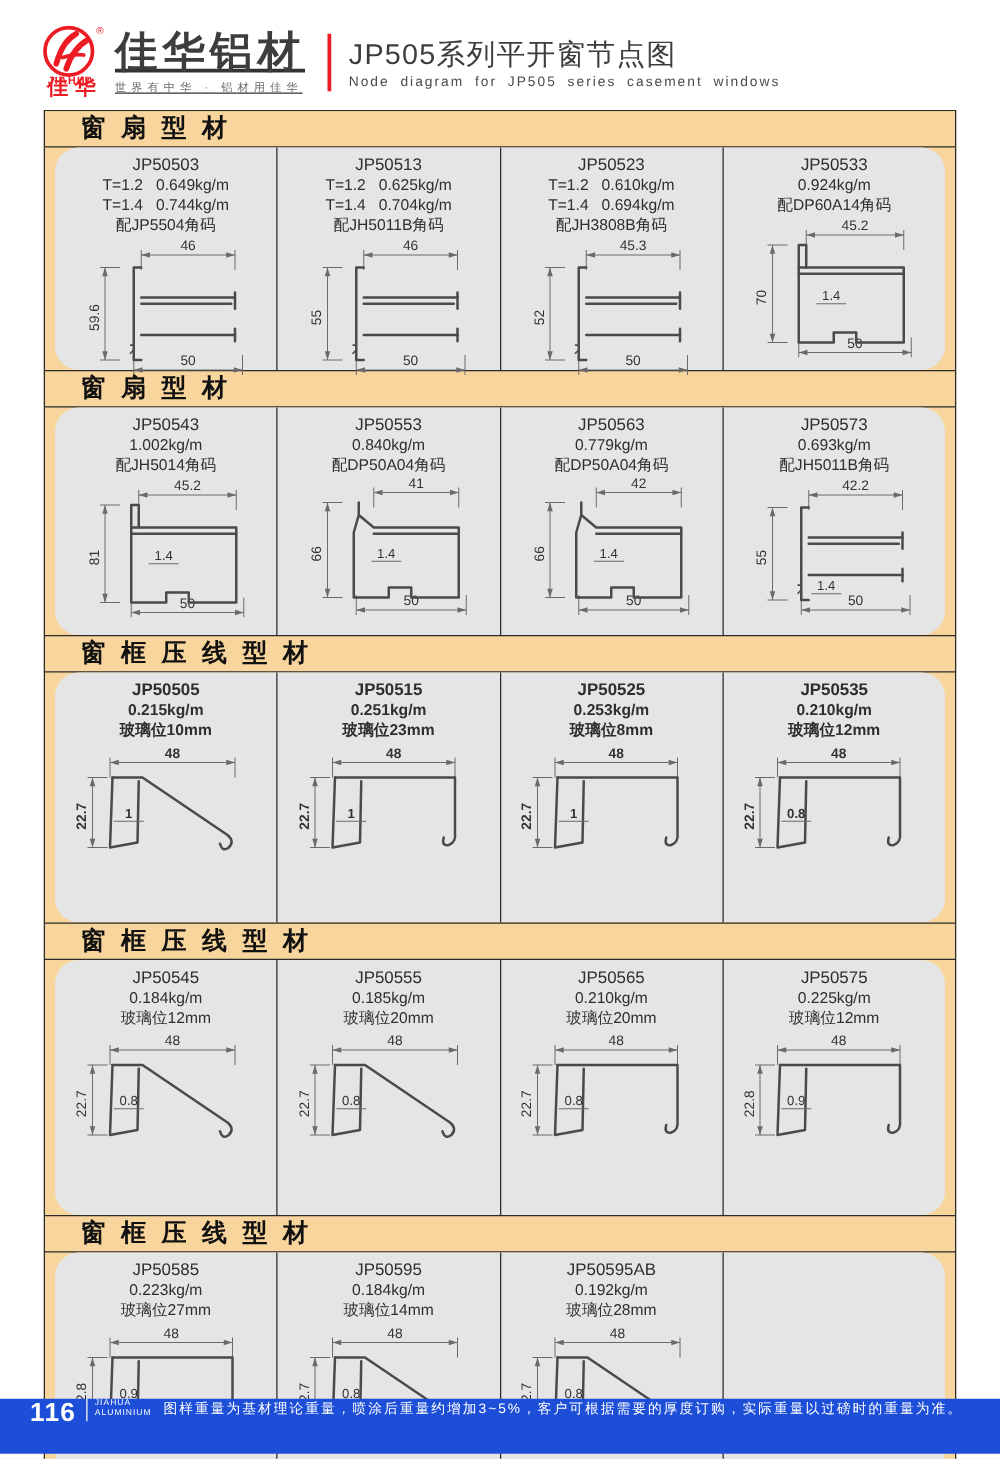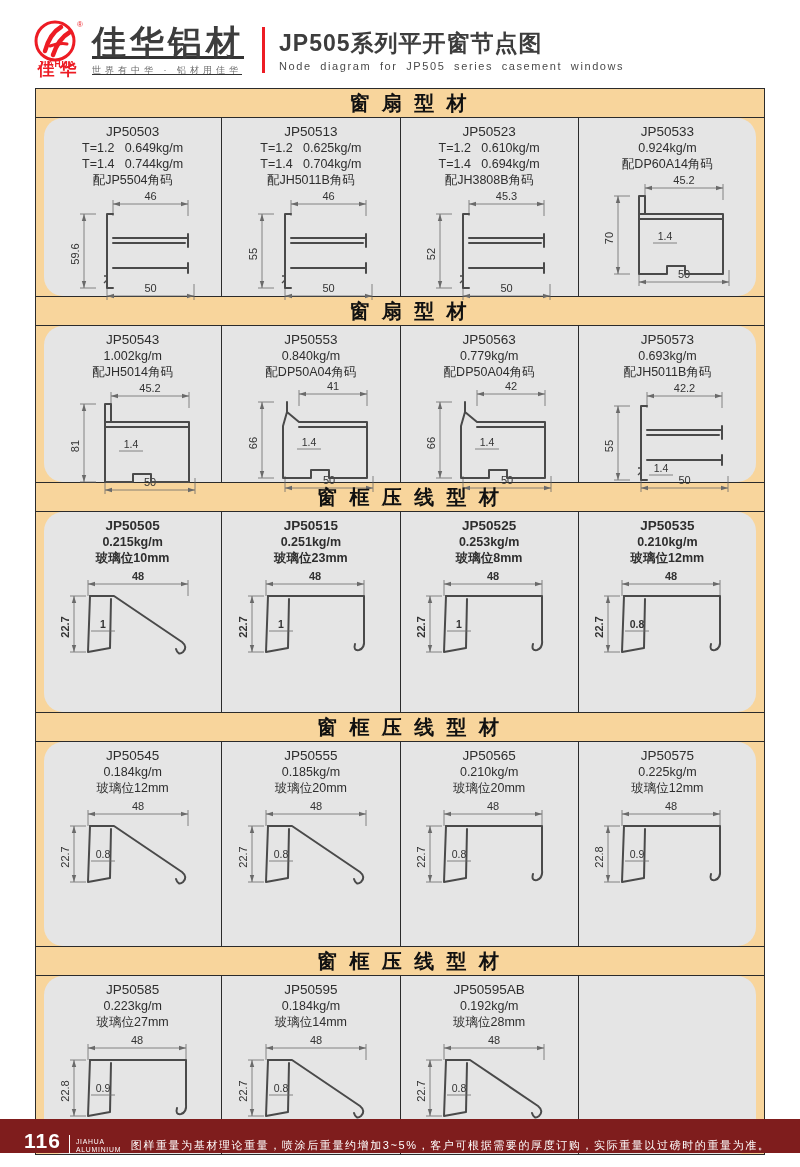--- a/index.html
+++ b/index.html
@@ -9,45 +9,45 @@
   }
   
   .page-header{display:flex;align-items:center;padding:16px 0 0 30px;height:84px;box-sizing:border-box;}
   .logo-block{display:flex;align-items:center;}
   .emblem{width:54px;height:62px;position:relative;flex:0 0 auto;}
   .brand-col{margin-left:8px;text-decoration:underline;}
   .brand-cn-big{font-size:34px;font-weight:bold;color:#3d3d3d;letter-spacing:4px;line-height:36px;}
   .brand-slogan{font-size:9px;color:#6b6b6b;letter-spacing:4px;margin-top:4px;}
   .red-divider{width:3px;height:46px;background:#ed1c24;margin:0 14px 0 18px;}
   .title-col{padding-top:2px;}
-  .title-cn{font-size:23px;font-weight:bold;color:#3d3d3d;letter-spacing:1px;line-height:26px;}
+  .title-cn{font-size:23px;font-weight:normal;color:#3d3d3d;letter-spacing:1px;line-height:26px;}
   .title-en{font-size:11px;color:#4a4a4a;margin-top:4px;letter-spacing:1.6px;word-spacing:4px;}
   .emblem-sub1{position:absolute;left:0;bottom:12px;width:54px;text-align:center;font-size:8.5px;font-weight:bold;color:#ed1c24;letter-spacing:1px;}
   .emblem-sub2{position:absolute;left:0;bottom:0;width:54px;text-align:center;font-size:17px;font-weight:bold;color:#ed1c24;letter-spacing:5px;text-indent:5px;}
   
   .profile-table{
     margin:4px 35px 0 35px;border:1.2px solid #2b2b2b;background:#f8d59c;
     padding:0 8px;box-sizing:border-box;
   }
   .band{
     margin:0 -8px;background:#f8d59c;border-top:1.2px solid #2b2b2b;border-bottom:1.2px solid #2b2b2b;
-    text-align:center;font-size:20px;font-weight:bold;color:#111;
+    text-align:left;font-size:20px;font-weight:bold;color:#111;
     letter-spacing:0.62em;text-indent:0.62em;padding:3px 0 2px 16px;line-height:23px;
   }
   .band:first-child{border-top:none;}
   .row{display:flex;background:#e5e5e5;border-radius:19px;}
   .cell{flex:1 1 0;min-width:0;text-align:center;padding-top:5px;box-sizing:border-box;}
   .cell + .cell{border-left:1px solid #2b2b2b;}
   .model{font-size:13.5px;color:#2e2e2e;line-height:17px;}
   .spec-line{font-size:12.5px;color:#2e2e2e;line-height:16px;white-space:pre;}
   .draw{display:block;margin:2px auto 0 auto;}
   
   .footer-bar{
-    position:absolute;left:0;top:1119px;width:800px;height:34px;background:#7f1d1d;
-    display:flex;align-items:flex-end;box-sizing:border-box;padding:0 20px 0 24px;color:#fff;
+    position:absolute;left:0;top:1119px;width:800px;height:44px;background:#1d4ed8;
+    display:flex;align-items:flex-start;box-sizing:border-box;padding:0 20px 0 24px;color:#fff;
   }
   .page-num{font-size:21px;font-weight:bold;letter-spacing:1px;}
   .foot-div{width:1px;height:18px;background:#fff;margin:0 6px 0 8px;}
   .foot-brand{font-size:6.8px;line-height:7.5px;letter-spacing:0.8px;text-align:left;}
   .foot-note{flex:1;text-align:center;font-size:11px;letter-spacing:1.6px;white-space:nowrap;}
 </style>
 </head>
 <body>
 
 <div class="page-header">
@@ -193,21 +193,21 @@
           <text x="102" y="104" text-anchor="middle" font-size="11" fill="#333" font-family="&quot;Liberation Sans&quot;, sans-serif">50</text>
           <path d="M57,22 L63,22 M57,22 V40 M63,22 V40" stroke="#4a4a4a" stroke-width="2" fill="none" stroke-linejoin="round" stroke-linecap="round"></path>
           <path d="M57,40 L141,40 L141,100 L103,100 L103,92 L85,92 L85,100 L57,100 Z" stroke="#4a4a4a" stroke-width="2" fill="none" stroke-linejoin="round" stroke-linecap="round"></path>
           <line x1="57" y1="45" x2="141" y2="45" stroke="#4a4a4a" stroke-width="2" fill="none" stroke-linejoin="round" stroke-linecap="round"></line>
           <line x1="71" y1="69" x2="95" y2="69" stroke="#6a6a6a" stroke-width="0.8"></line>
           <text x="83" y="66" text-anchor="middle" font-size="10.5" fill="#333" font-family="&quot;Liberation Sans&quot;, sans-serif">1.4</text>
         </svg>
       </div>
     </div>
     <div class="band"><span>窗扇型材</span></div>
-    <div class="row" style="height: 156px;">
+    <div class="row" style="height: 182px;">
       <div class="cell">
         <div class="model">JP50543</div>
         <div class="spec-line">1.002kg/m</div>
         <div class="spec-line">配JH5014角码</div>
         <svg class="draw" width="170" height="112" viewBox="0 0 170 112">
           <line x1="63" y1="14" x2="141" y2="14" stroke="#6a6a6a" stroke-width="0.8"></line>
           <path d="M63,14 l7,-2.2 l0,4.4 z" fill="#6a6a6a"></path>
           <path d="M141,14 l-7,-2.2 l0,4.4 z" fill="#6a6a6a"></path>
           <line x1="63" y1="10" x2="63" y2="26" stroke="#6a6a6a" stroke-width="0.8"></line>
           <line x1="141" y1="10" x2="141" y2="26" stroke="#6a6a6a" stroke-width="0.8"></line>

